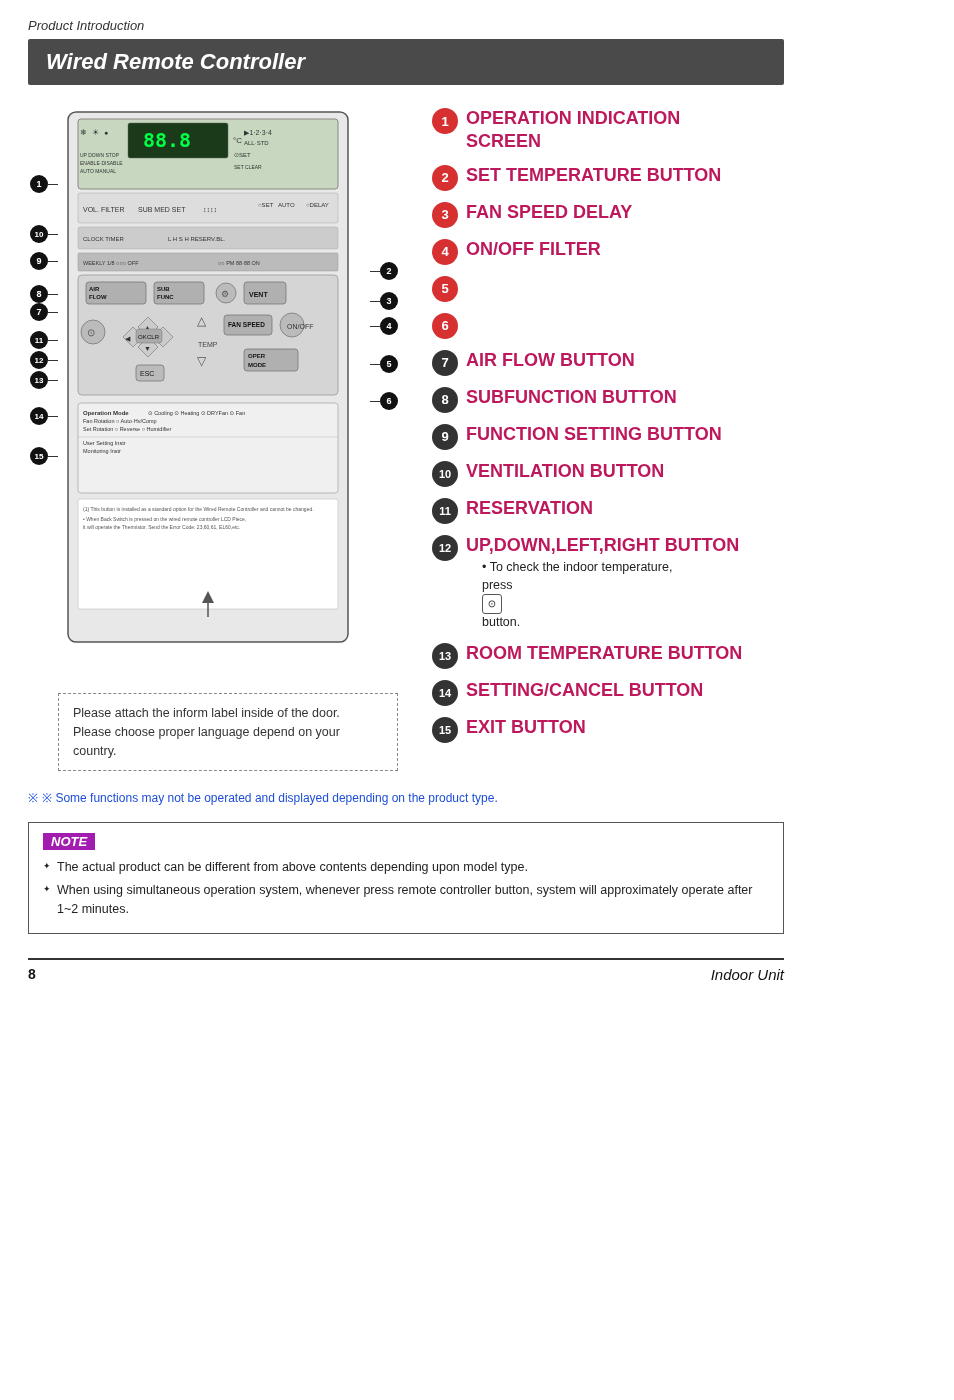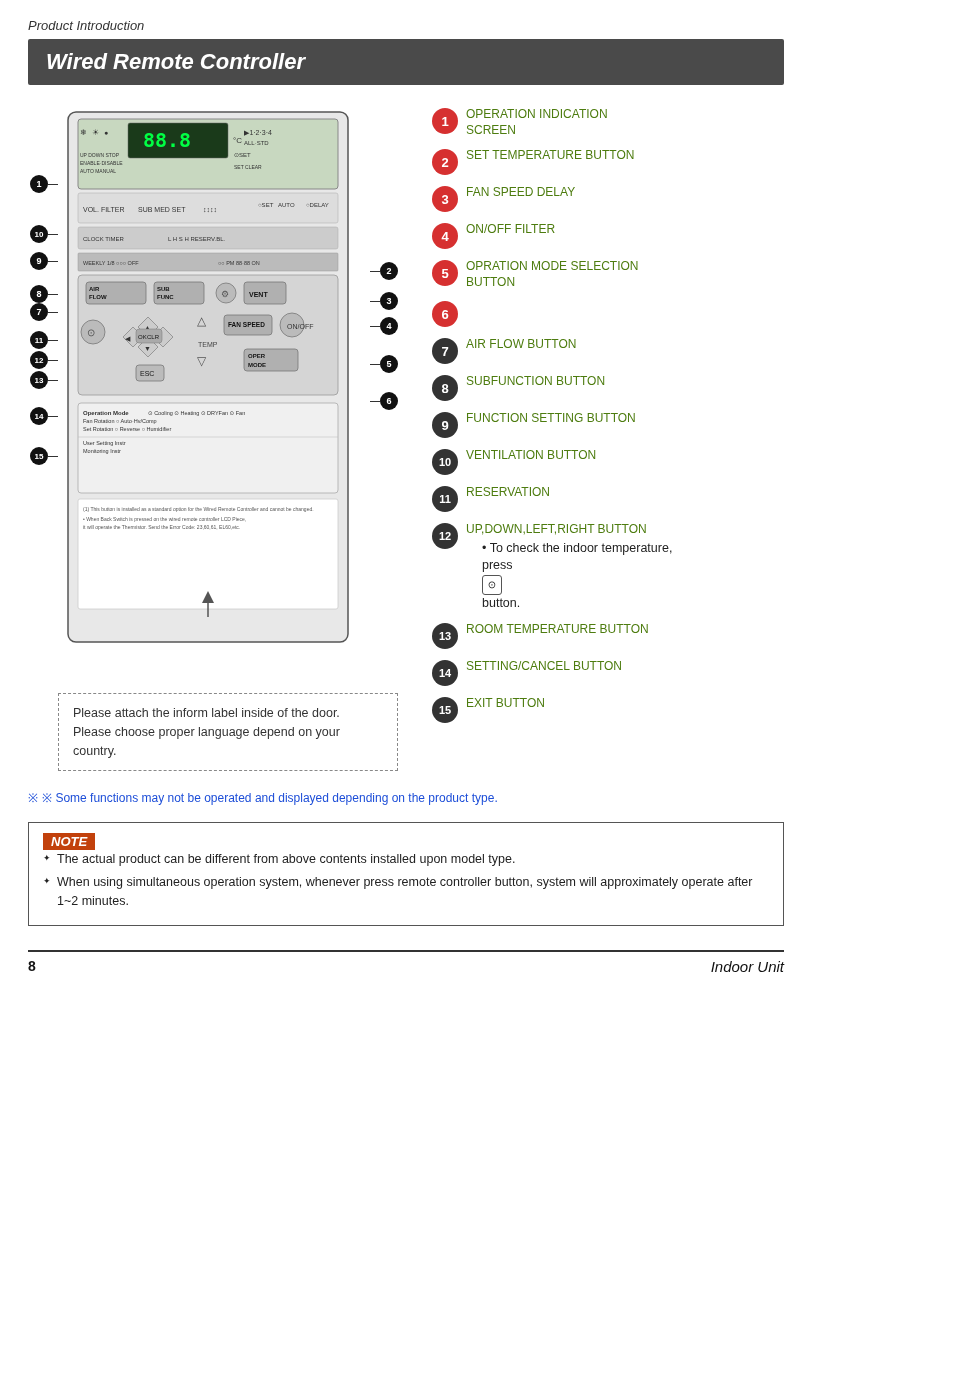--- a/index.html
+++ b/index.html
@@ -87,23 +87,23 @@
       justify-content: center;
       flex-shrink: 0;
       margin-right: 8px;
       margin-top: 1px;
     }
 
     .btn-num.red { background: #d63030; }
     .btn-num.dark { background: #333; }
 
     .btn-label {
-      font-size: 12px;
-      font-weight: normal;
-      color: #4d7c0f;
+      font-size: 18px;
+      font-weight: bold;
+      color: #be185d;
       line-height: 1.3;
     }
 
     .btn-sub {
       font-size: 12.5px;
       font-weight: normal;
       color: #222;
       margin-top: 2px;
       padding-left: 4px;
       line-height: 1.4;
@@ -149,24 +149,25 @@
     .note-box {
       border: 1.5px solid #555;
       padding: 10px 14px;
       margin-top: 10px;
     }
 
     .note-title {
       font-weight: bold;
       font-style: italic;
       font-size: 13px;
-      background: #c2410c;
+      background: #a21caf;
       color: #fff;
       display: inline-block;
       padding: 1px 8px;
+      margin-bottom: 8px;
     }
 
     .note-item {
       font-size: 12.5px;
       color: #222;
       margin-bottom: 5px;
       line-height: 1.45;
       padding-left: 14px;
       position: relative;
     }
@@ -445,23 +446,20 @@
 
       <div class="btn-item">
         <div class="btn-num red">4</div>
         <div>
           <div class="btn-label">ON/OFF FILTER</div>
         </div>
       </div>
 
       <div class="btn-item">
         <div class="btn-num red">5</div>
-        <div>
-          <div class="btn-label">OPRATION MODE SELECTION<br>BUTTON</div>
-        </div>
       </div>
 
       <div class="btn-item">
         <div class="btn-num red">6</div>
       </div>
 
       <div class="btn-item">
         <div class="btn-num dark">7</div>
         <div>
           <div class="btn-label">AIR FLOW BUTTON</div>
@@ -530,21 +528,21 @@
 
     </div>
   </div>
 
   <div class="footer-note">
     <span class="asterisk">※</span><span>※ Some functions may not be operated and displayed depending on the product type.</span>
   </div>
 
   <div class="note-box">
     <div class="note-title">NOTE</div>
-    <div class="note-item">The actual product can be different from above contents installed upon model type.</div>
+    <div class="note-item">The actual product can be different from above contents depending upon model type.</div>
     <div class="note-item">When using simultaneous operation system, whenever press remote controller button, system will approximately operate after 1~2 minutes.</div>
   </div>
 
   <div class="page-footer">
     <div class="page-footer-num">8</div>
     <div class="page-footer-title">Indoor Unit</div>
   </div>
 
 </div>
 

